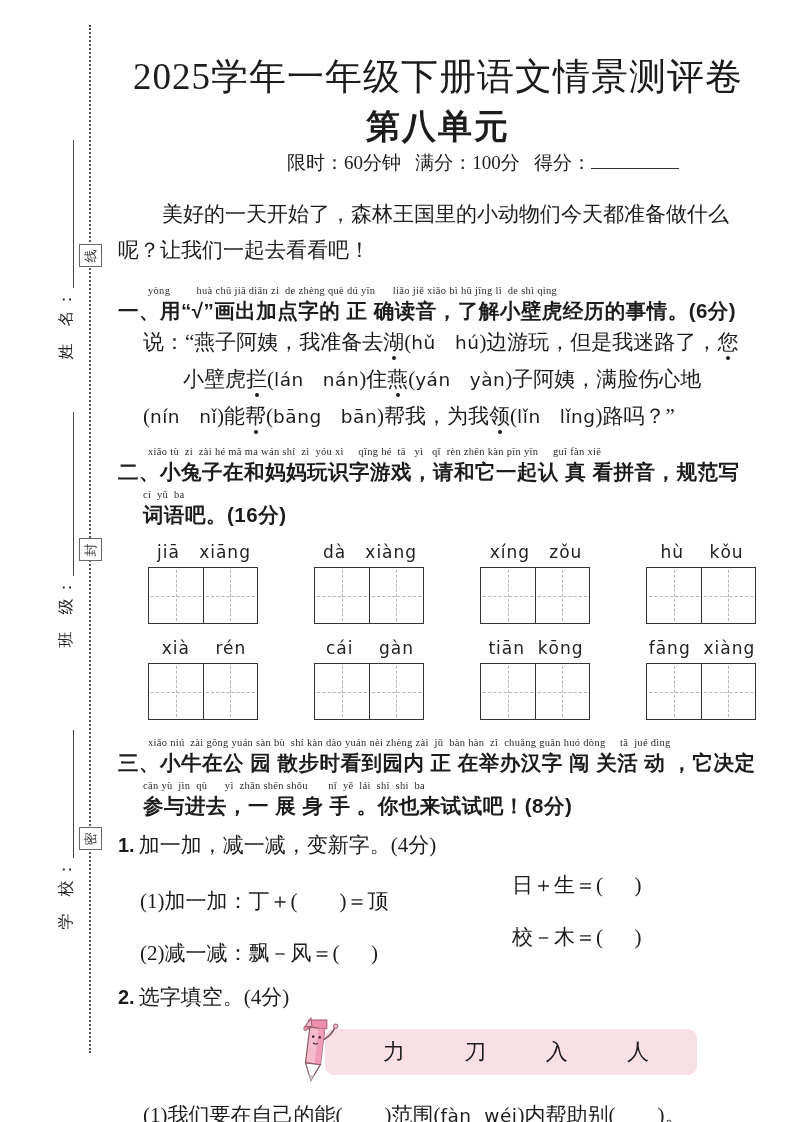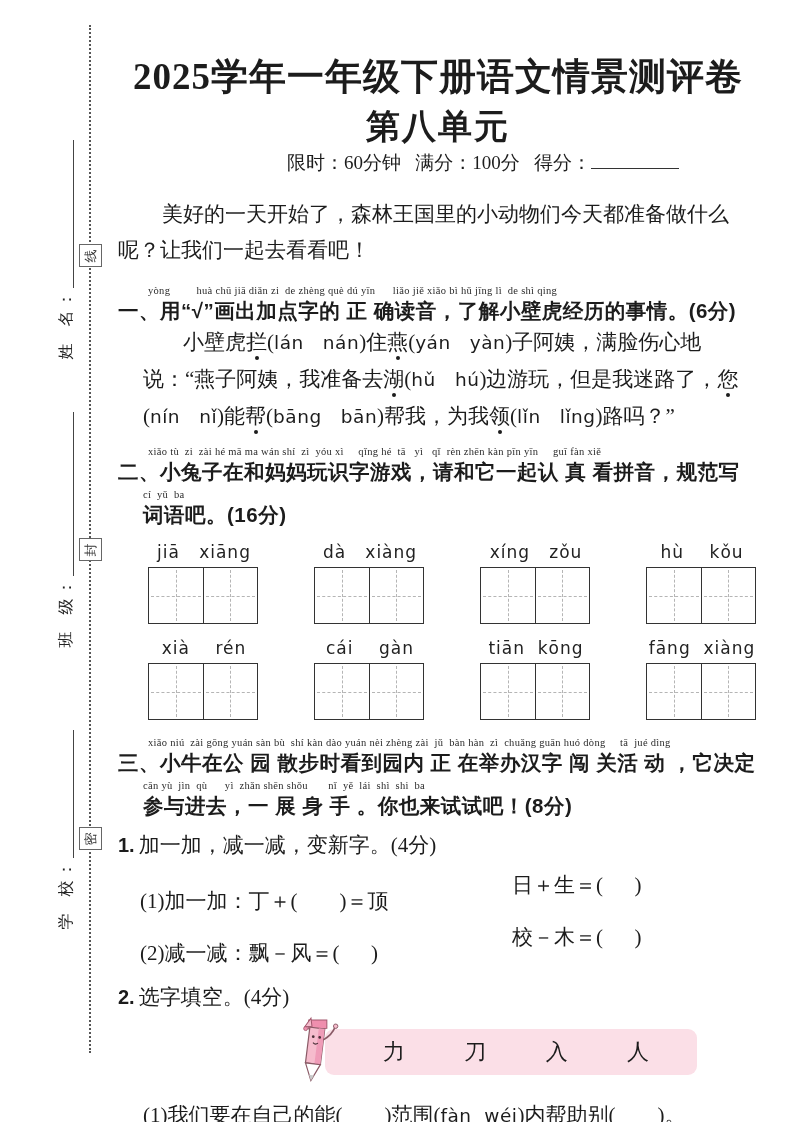--- a/index.html
+++ b/index.html
@@ -9,21 +9,21 @@
   .seal-dotline{position:absolute;left:89px;top:25px;height:1028px;border-left:2px dotted #555;}
   .seal-box{position:absolute;left:79px;width:21px;height:21px;border:1px solid #666;background:#fff;
             display:flex;align-items:center;justify-content:center;z-index:3;}
   .seal-box span{font-size:13px;transform:rotate(-90deg);color:#333;}
   .mlabel{position:absolute;height:22px;display:flex;align-items:center;justify-content:center;
           transform:rotate(-90deg);}
   .mlabel .txt{font-size:16px;letter-spacing:3px;color:#222;white-space:pre;}
   .mlabel .blank{display:inline-block;height:14px;border-bottom:1.5px solid #444;}
   
   .content{position:absolute;left:118px;top:0;width:640px;}
-  .title{margin-top:52px;text-align:center;font-weight:bold;font-size:37px;letter-spacing:1px;white-space:nowrap;}
+  .title{margin-top:52px;text-align:center;font-weight:normal;font-size:37px;letter-spacing:1px;white-space:nowrap;}
   .subtitle{text-align:center;font-weight:bold;font-size:34px;letter-spacing:2px;margin-top:2px;}
   .infoline{text-align:center;font-size:19px;padding-left:90px;white-space:pre;}
   .score-blank{display:inline-block;width:88px;border-bottom:1.5px solid #333;height:16px;}
   .kai{font-size:21px;line-height:36px;}
   .intro{margin-top:20px;}
   .intro .l1{padding-left:44px;}
   .pyline{font-family:Liberation Serif, serif;font-size:10.5px;color:#2a2a2a;letter-spacing:0.3px;
           white-space:pre;line-height:13px;}
   .hei{font-family:"Liberation Sans","DejaVu Sans",sans-serif;font-weight:700;}
   .sec-title{font-size:20.5px;letter-spacing:0.5px;line-height:27px;white-space:nowrap;}
@@ -94,22 +94,22 @@
     <div class="infoline"><span>限时：60分钟</span>   <span>满分：100分</span>   <span>得分：</span><span class="score-blank"></span></div>
 
     <div class="intro kai">
       <div class="l1">美好的一天开始了，森林王国里的小动物们今天都准备做什么</div>
       <div>呢？让我们一起去看看吧！</div>
     </div>
 
     <div class="s1">
       <div class="pyline" style="padding-left:30px">yòng         huà chū jiā diǎn zi  de zhèng què dú yīn      liǎo jiě xiǎo bì hǔ jīng lì  de shì qing</div>
       <div class="sec-title hei">一、用“√”画出加点字的 正 确读音，了解小壁虎经历的事情。(6分)</div>
+      <div class="kai body-line"><span>说：“燕子阿姨，我准备去</span><span class="dot">湖</span><span>(</span><span class="py">hǔ   hú</span><span>)边游玩，但是我迷路了，</span><span class="dot">您</span></div>
       <div class="kai body-line indent1"><span>小壁虎</span><span class="dot">拦</span><span>(</span><span class="py">lán   nán</span><span>)住</span><span class="dot">燕</span><span>(</span><span class="py">yán   yàn</span><span>)子阿姨，满脸伤心地</span></div>
-      <div class="kai body-line"><span>说：“燕子阿姨，我准备去</span><span class="dot">湖</span><span>(</span><span class="py">hǔ   hú</span><span>)边游玩，但是我迷路了，</span><span class="dot">您</span></div>
       <div class="kai body-line"><span>(</span><span class="py">nín   nǐ</span><span>)能</span><span class="dot">帮</span><span>(</span><span class="py">bāng   bān</span><span>)帮我，为我</span><span class="dot">领</span><span>(</span><span class="py">lǐn   lǐng</span><span>)路吗？”</span></div>
     </div>
 
     <div style="margin-top:10px">
       <div class="pyline" style="padding-left:30px">xiǎo tù  zi  zài hé mā ma wán shí  zì  yóu xì     qǐng hé  tā   yì   qǐ  rèn zhēn kàn pīn yīn     guī fàn xiě</div>
       <div class="sec-title hei">二、小兔子在和妈妈玩识字游戏，请和它一起认 真 看拼音，规范写</div>
       <div class="pyline sub25" style="margin-top:3px">cí  yǔ  ba</div>
       <div class="sec-title hei sub25">词语吧。(16分)</div>
     </div>
 

